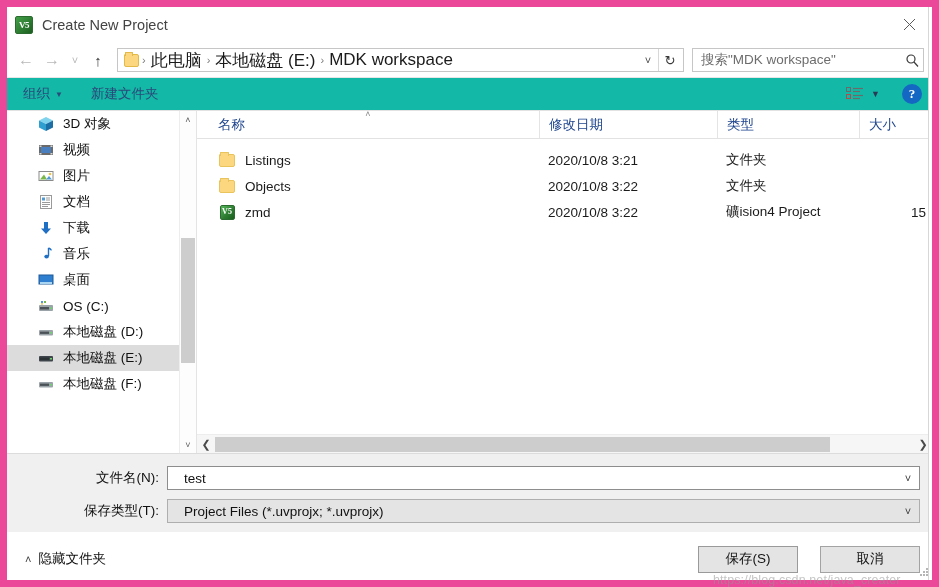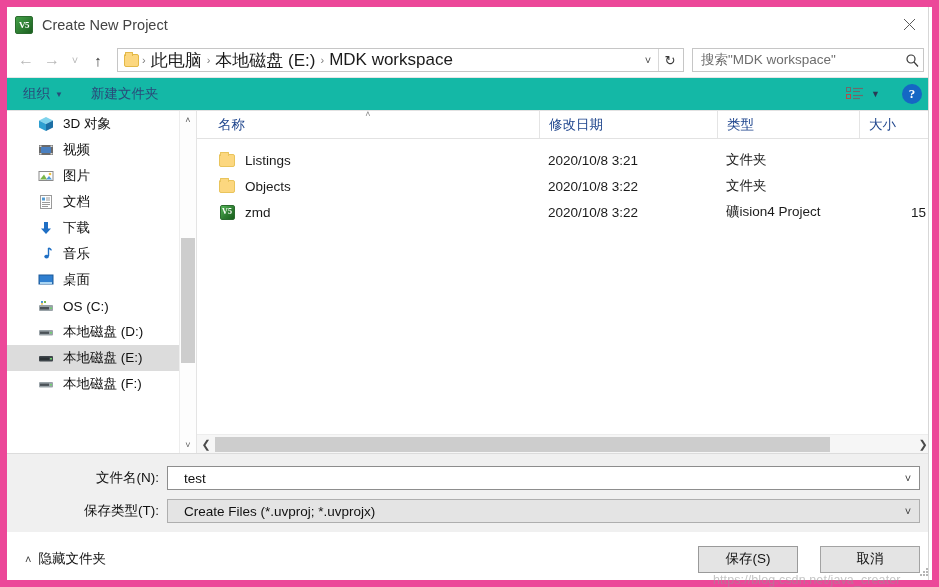--- a/index.html
+++ b/index.html
@@ -653,21 +653,21 @@
     <div class="formrow">
       <span class="formlabel">文件名(N):</span>
       <div class="combo">
         <span class="val">test</span>
         <span class="chev">˅</span>
       </div>
     </div>
     <div class="formrow">
       <span class="formlabel">保存类型(T):</span>
       <div class="combo disabled">
-        <span class="val">Create Files (*.uvproj; *.uvprojx)</span>
+        <span class="val">Project Files (*.uvprojx; *.uvprojx)</span>
         <span class="chev">˅</span>
       </div>
     </div>
   </div>
 
   <div class="btnrow">
     <span class="hidefolders">
       <span class="hf-caret">˄</span>
       <span>隐藏文件夹</span>
     </span>

